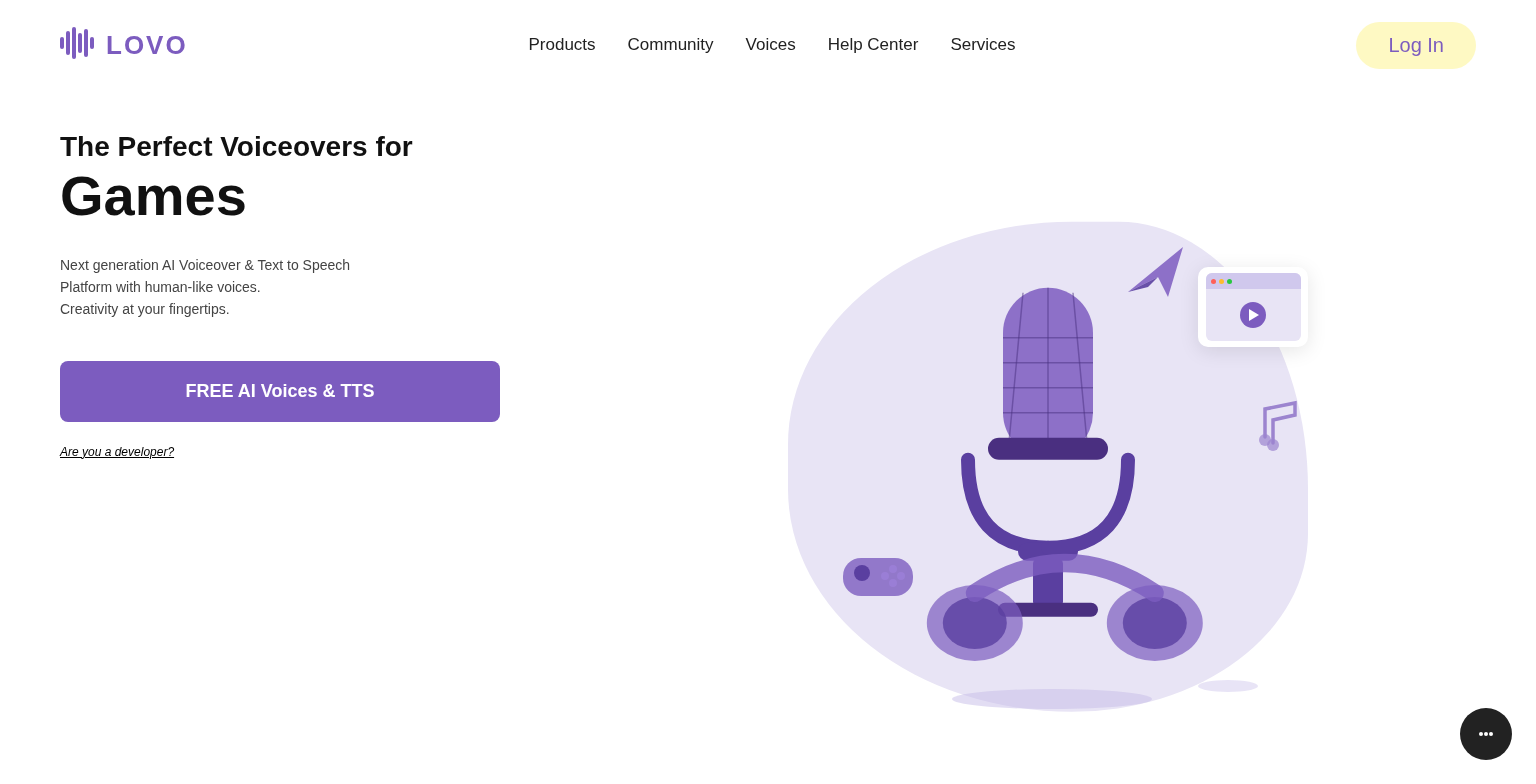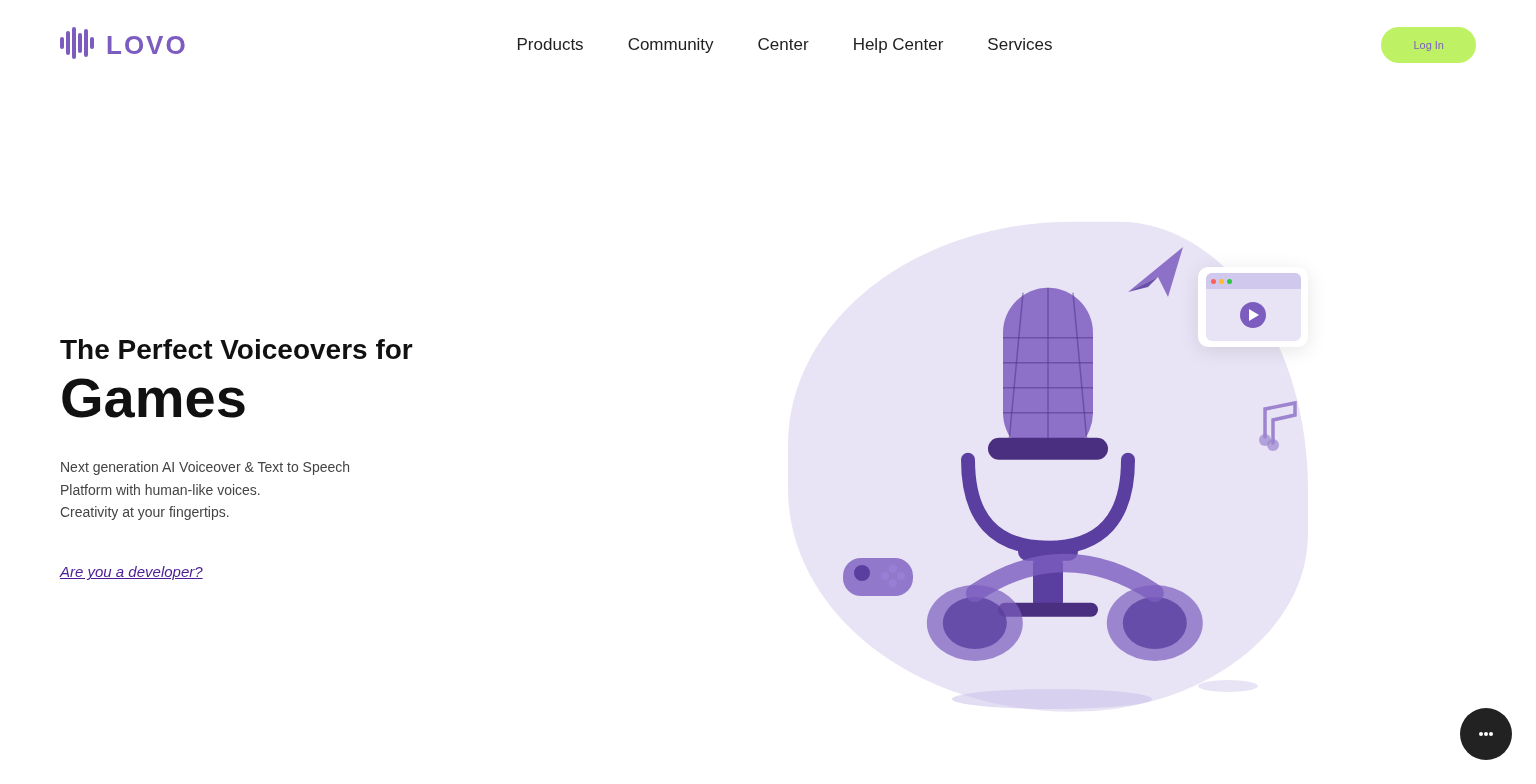--- a/index.html
+++ b/index.html
@@ -32,44 +32,44 @@
     }
     .logo-text {
       font-size: 26px;
       font-weight: 700;
       color: #7c5cbf;
       letter-spacing: 2px;
     }
     .nav-links {
       display: flex;
       align-items: center;
-      gap: 44px;
+      gap: 32px;
       list-style: none;
     }
     .nav-links li a {
       text-decoration: none;
       color: #222;
       font-size: 17px;
       font-weight: 400;
     }
     .login-btn {
-      background: #bef264;
+      background: #fef9c3;
       color: #7c5cbf;
       border: none;
       border-radius: 50px;
       padding: 12px 32px;
-      font-size: 11px;
+      font-size: 20px;
       font-weight: 500;
       cursor: pointer;
     }
 
     
     .hero {
       display: flex;
-      align-items: center;
+      align-items: flex-start;
       padding: 40px 60px 0 60px;
       height: calc(784px - 90px);
       position: relative;
     }
     .hero-left {
       flex: 1;
       padding-right: 40px;
       max-width: 560px;
     }
     .hero-subtitle {
@@ -100,22 +100,22 @@
       padding: 20px 0;
       width: 440px;
       font-size: 18px;
       font-weight: 600;
       cursor: pointer;
       display: block;
       text-align: center;
       margin-bottom: 20px;
     }
     .developer-link {
-      font-size: 15px;
-      color: #4c1d95;
+      font-size: 12px;
+      color: #000000;
       text-decoration: underline;
       cursor: pointer;
       font-style: italic;
     }
 
     
     .hero-right {
       flex: 1;
       display: flex;
       justify-content: center;
@@ -304,33 +304,34 @@
         <rect x="24" y="6" width="4" height="28" rx="2" fill="#7c5cbf"></rect>
         <rect x="30" y="14" width="4" height="12" rx="2" fill="#7c5cbf"></rect>
       </svg>
     </span>
     <span class="logo-text">LOVO</span>
   </a>
 
   <ul class="nav-links">
     <li><a href="#">Products</a></li>
     <li><a href="#">Community</a></li>
-    <li><a href="#">Center</a></li>
+    <li><a href="#">Voices</a></li>
     <li><a href="#">Help Center</a></li>
     <li><a href="#">Services</a></li>
   </ul>
 
   <button class="login-btn">Log In</button>
 </nav>
 
 <section class="hero">
   <div class="hero-left">
     <p class="hero-subtitle">The Perfect Voiceovers for</p>
     <h1 class="hero-title">Games</h1>
     <p class="hero-description">Next generation AI Voiceover &amp; Text to Speech<br>Platform with human-like voices.<br>Creativity at your fingertips.</p>
+    <button class="cta-button">FREE AI Voices &amp; TTS</button>
     <a href="#" class="developer-link">Are you a developer?</a>
   </div>
 
   <div class="hero-right">
     <div class="illustration-container">
 
       <div class="blob"></div>
 
       <div class="paper-plane">
         <svg width="55" height="50" viewBox="0 0 55 50" fill="none">

